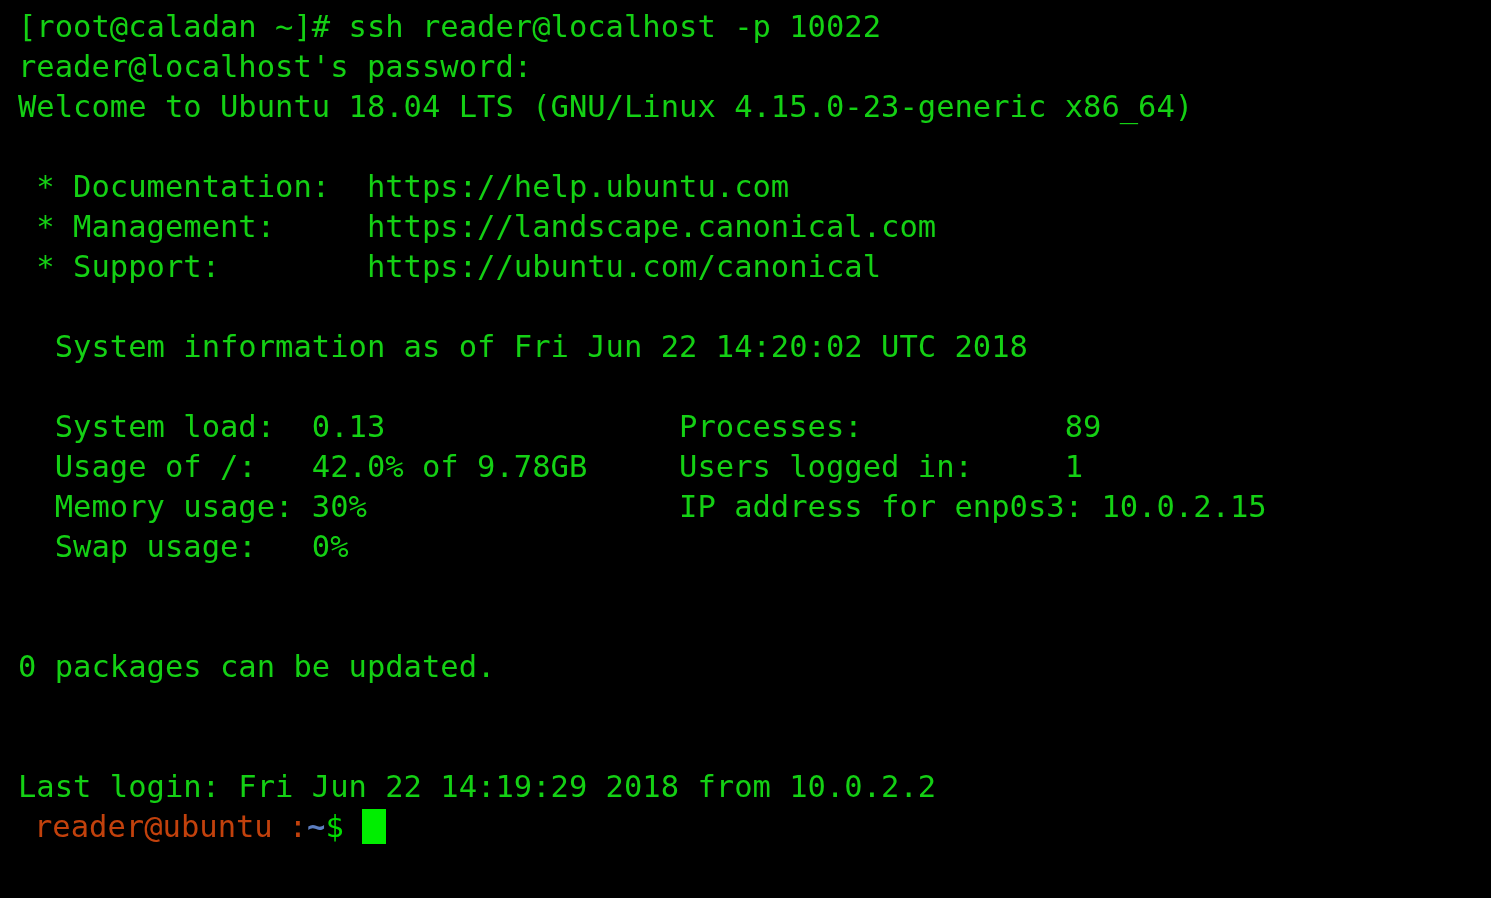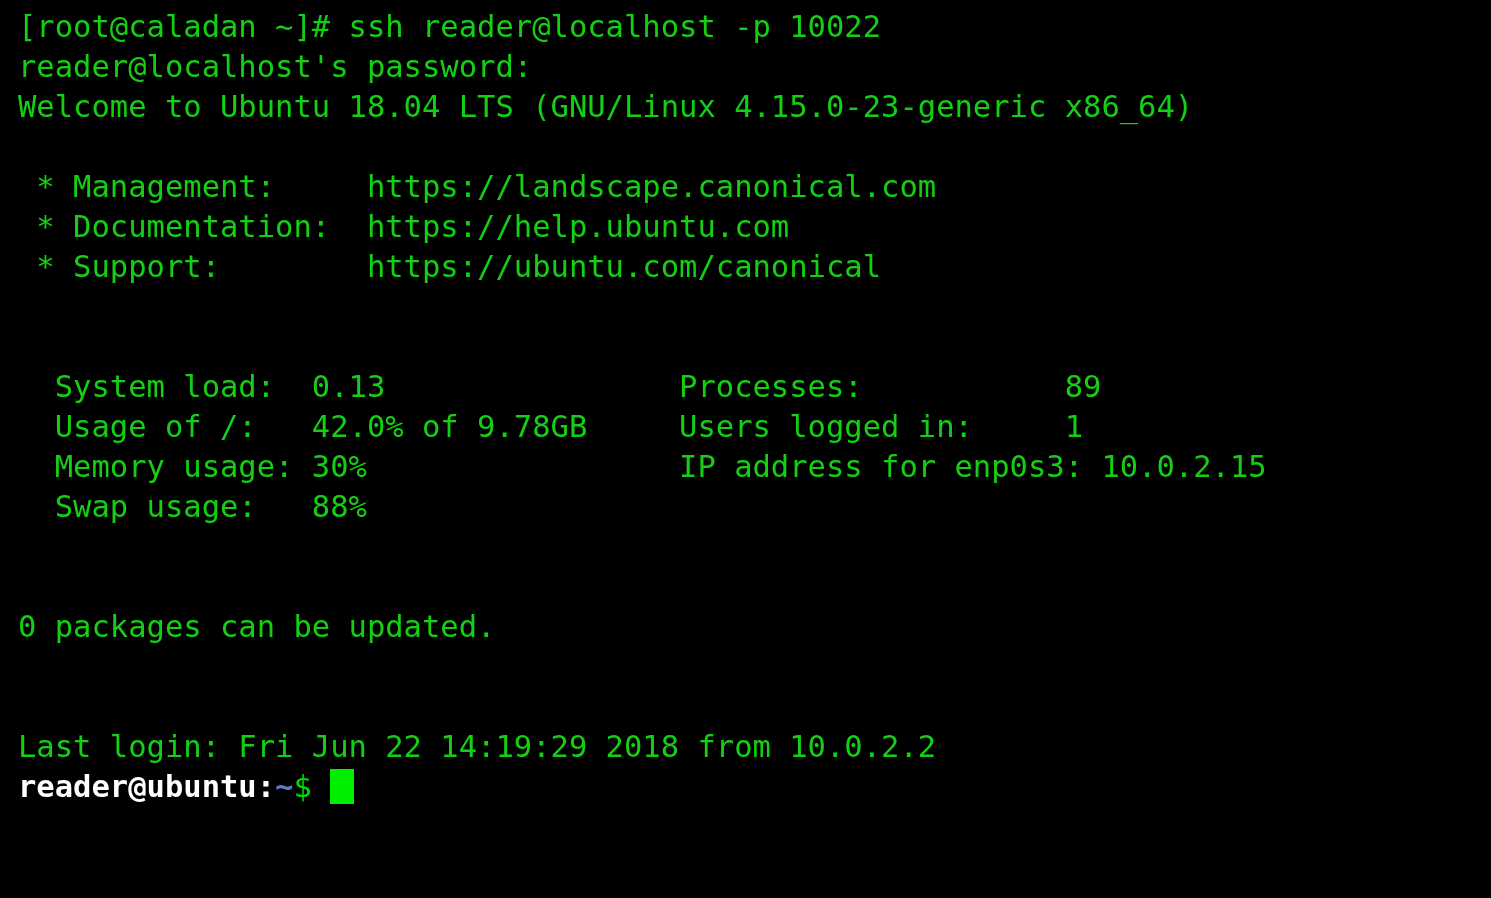--- a/index.html
+++ b/index.html
@@ -39,22 +39,23 @@
     white-space: pre;
     color: #14d014;
     font-family: "DejaVu Sans Mono", "Liberation Mono", monospace;
   }
 
   
   .fg-green { color: #14d014; }
 
   
   .fg-boldgreen {
-    color: #ffffff;
-    font-weight: bold;
+    color: #c2410c;
+    font-weight: normal;
+    margin-left: 16px;
   }
 
   
   .fg-blue {
     color: #5c7ec0;
     font-weight: bold;
   }
 
   
   .fg-sigil {
@@ -83,33 +84,34 @@
   <div class="screen">
 
     <div class="line"><span class="fg-green">[root@caladan ~]#</span><span class="fg-green"> ssh reader@localhost -p 10022</span></div>
 
     <div class="line">reader@localhost's password:</div>
 
     <div class="line">Welcome to Ubuntu 18.04 LTS (GNU/Linux 4.15.0-23-generic x86_64)</div>
 
     <div class="line blank"></div>
 
+    <div class="line"> * Documentation:  https://help.ubuntu.com</div>
     <div class="line"> * Management:     https://landscape.canonical.com</div>
-    <div class="line"> * Documentation:  https://help.ubuntu.com</div>
     <div class="line"> * Support:        https://ubuntu.com/canonical</div>
 
     <div class="line blank"></div>
 
+    <div class="line">  System information as of Fri Jun 22 14:20:02 UTC 2018</div>
 
     <div class="line blank"></div>
 
     <div class="line">  System load:  0.13                Processes:           89</div>
     <div class="line">  Usage of /:   42.0% of 9.78GB     Users logged in:     1</div>
     <div class="line">  Memory usage: 30%                 IP address for enp0s3: 10.0.2.15</div>
-    <div class="line">  Swap usage:   88%</div>
+    <div class="line">  Swap usage:   0%</div>
 
     <div class="line blank"></div>
     <div class="line blank"></div>
 
     <div class="line">0 packages can be updated.</div>
 
     <div class="line blank"></div>
     <div class="line blank"></div>
 
     <div class="line">Last login: Fri Jun 22 14:19:29 2018 from 10.0.2.2</div>

